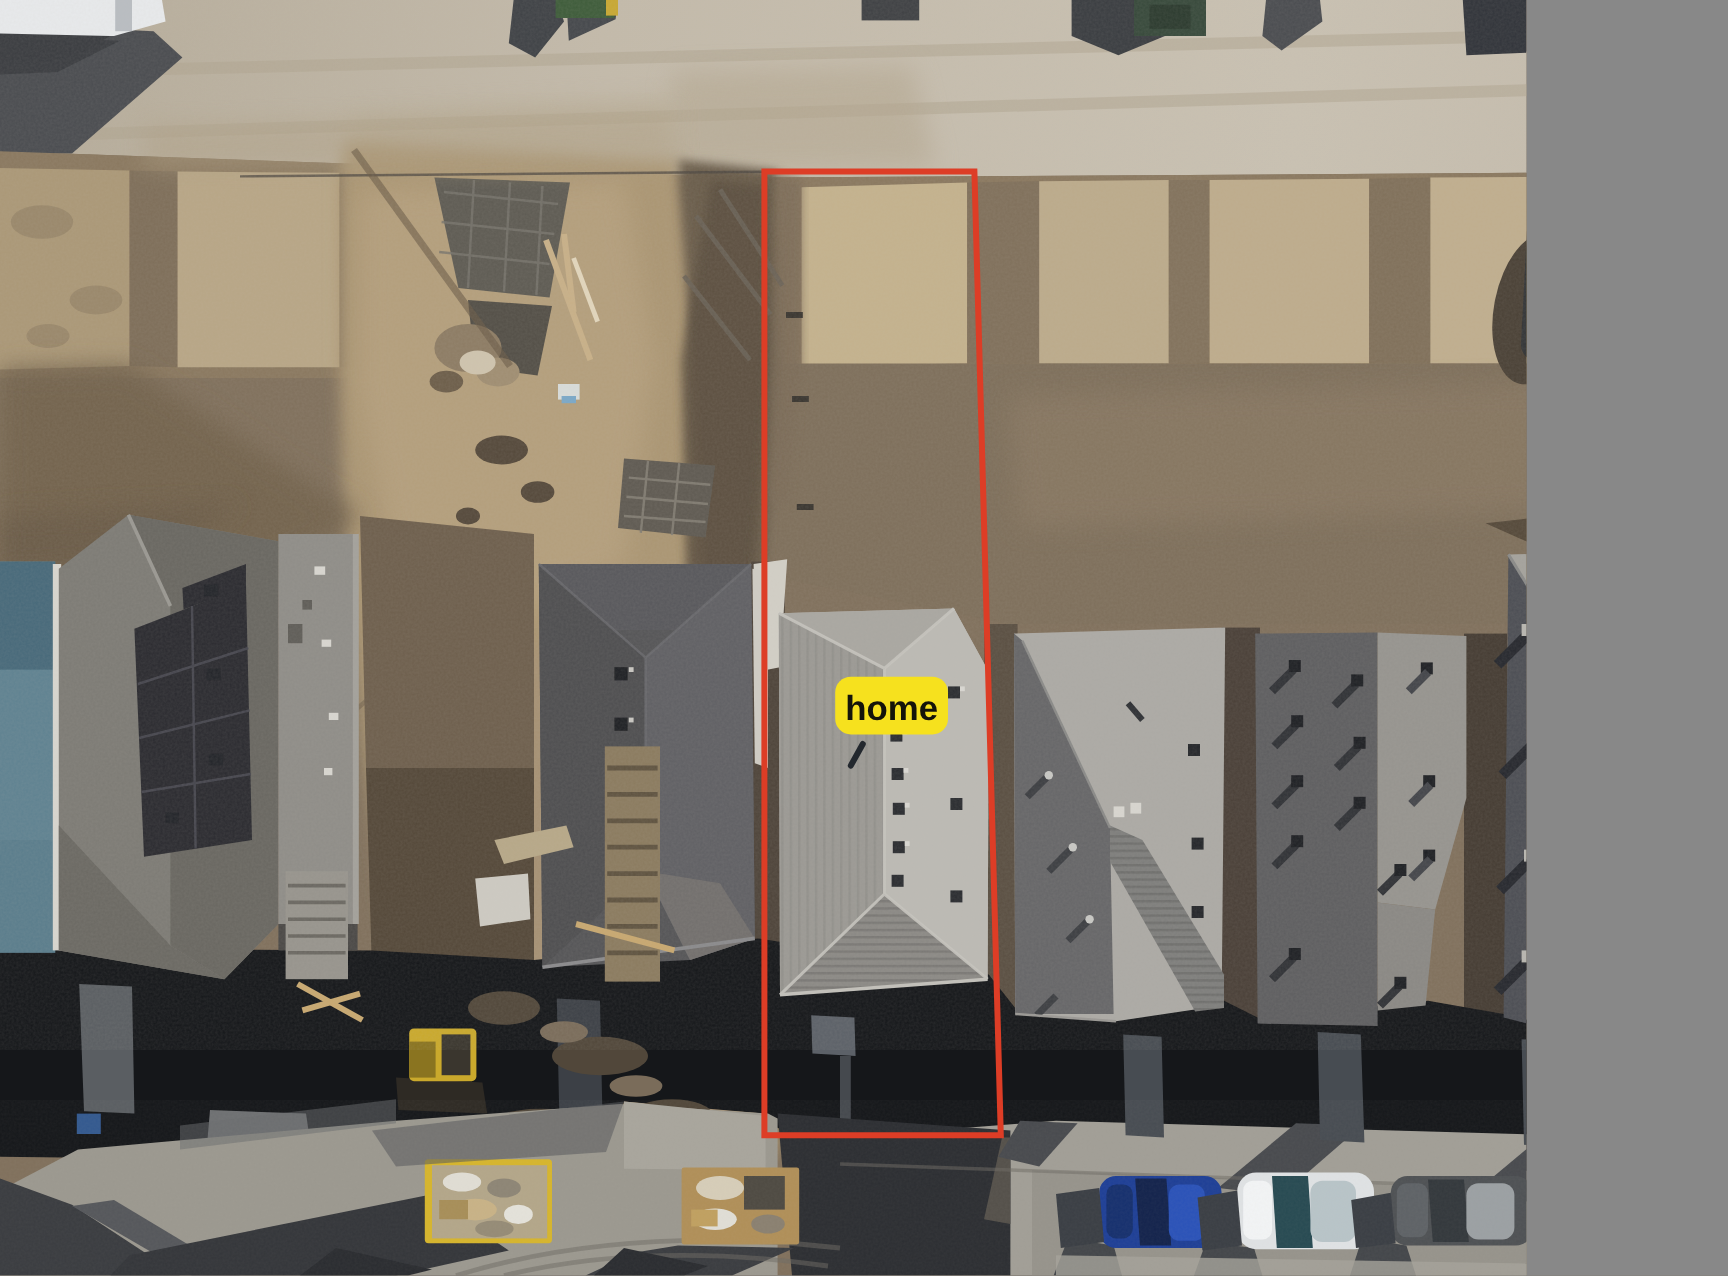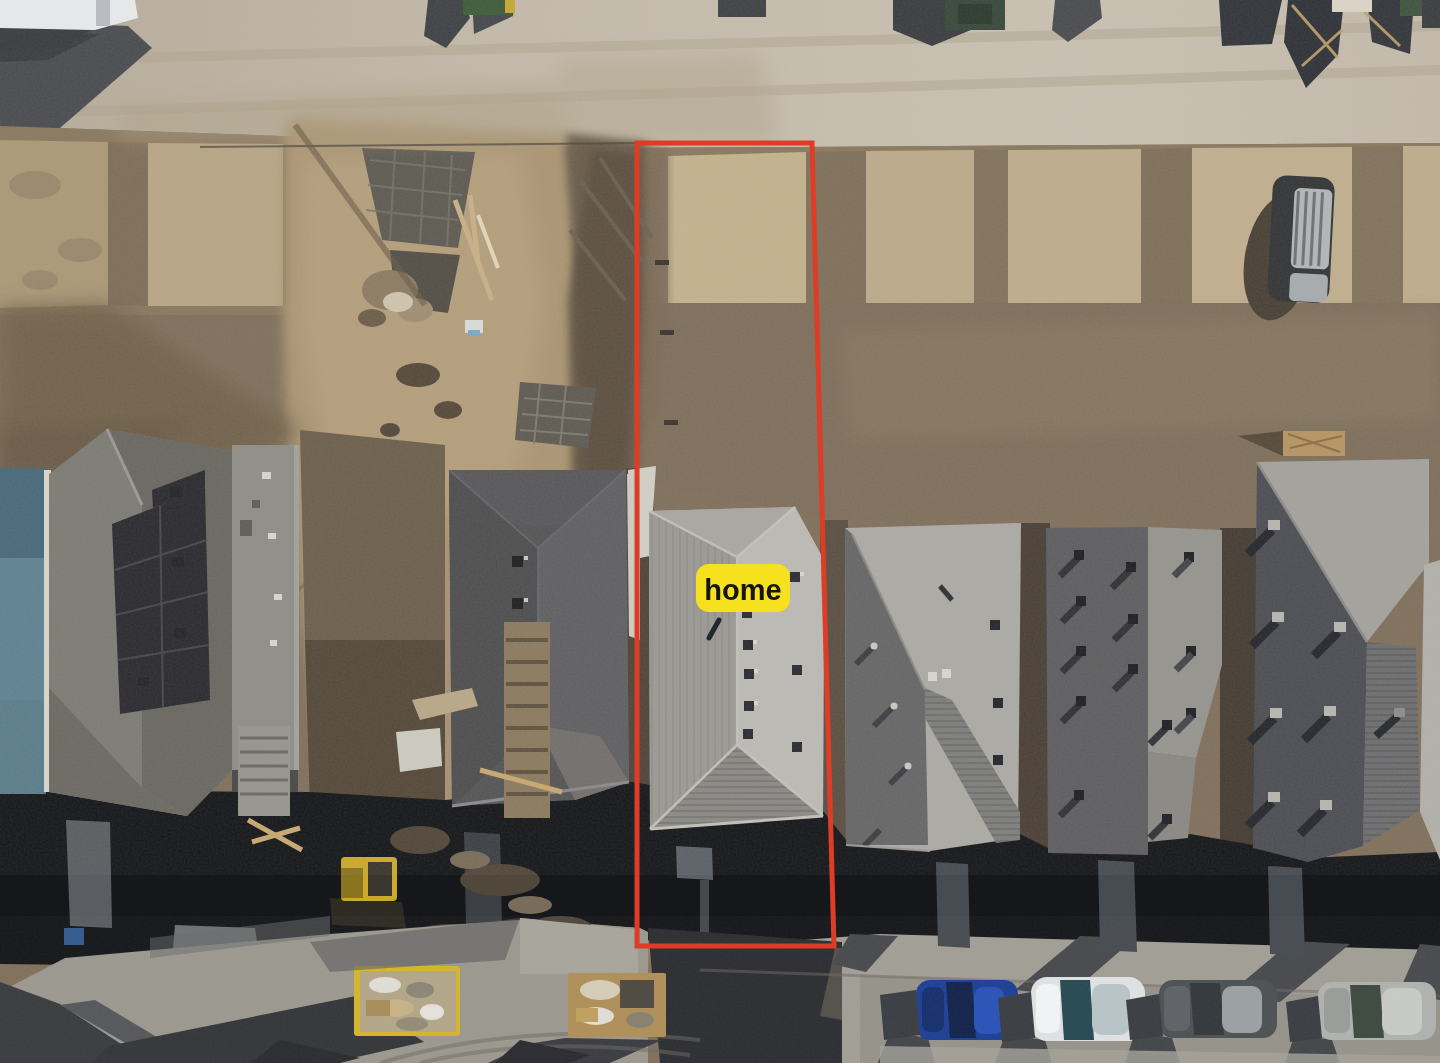--- a/index.html
+++ b/index.html
@@ -1,16 +1,16 @@
 <!DOCTYPE html>
 <html><head>
 <meta charset="utf-8">
 <style>
   html,body{margin:0;padding:0;background:#888;}
-  #stage{position:relative;width:1440px;height:1063px;overflow:hidden;font-family:"Liberation Sans",sans-serif;}
+  #stage{position:relative;width:1272px;height:1063px;overflow:hidden;font-family:"Liberation Sans",sans-serif;}
   svg{display:block;}
 </style>
 </head>
 <body>
 <div id="stage">
 <svg width="1440" height="1063" viewBox="0 0 1440 1063" xmlns="http://www.w3.org/2000/svg">
 <defs>
   <filter id="grain">
     <feTurbulence type="fractalNoise" baseFrequency="0.5" numOctaves="2" seed="7" result="n"></feTurbulence>
     <feColorMatrix in="n" type="matrix" values="0 0 0 0 0.55  0 0 0 0 0.52  0 0 0 0 0.47  0 0 0 0.35 0"></feColorMatrix>

